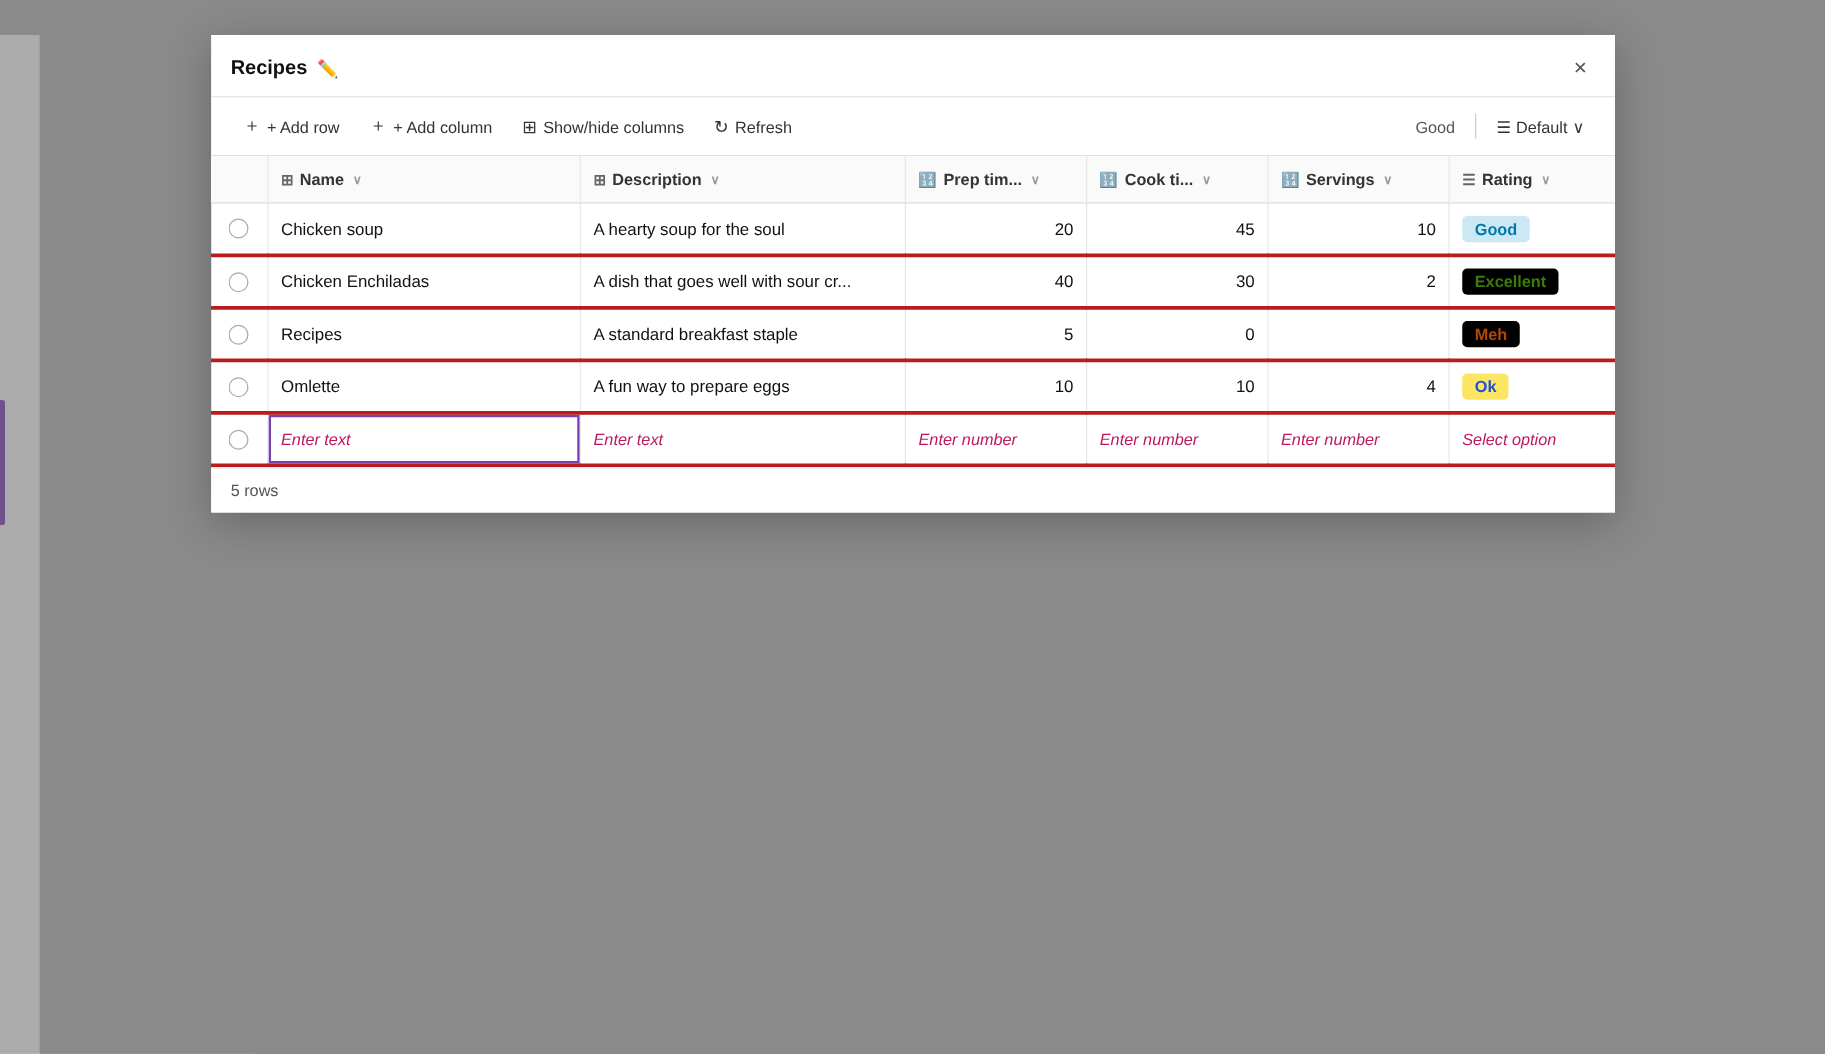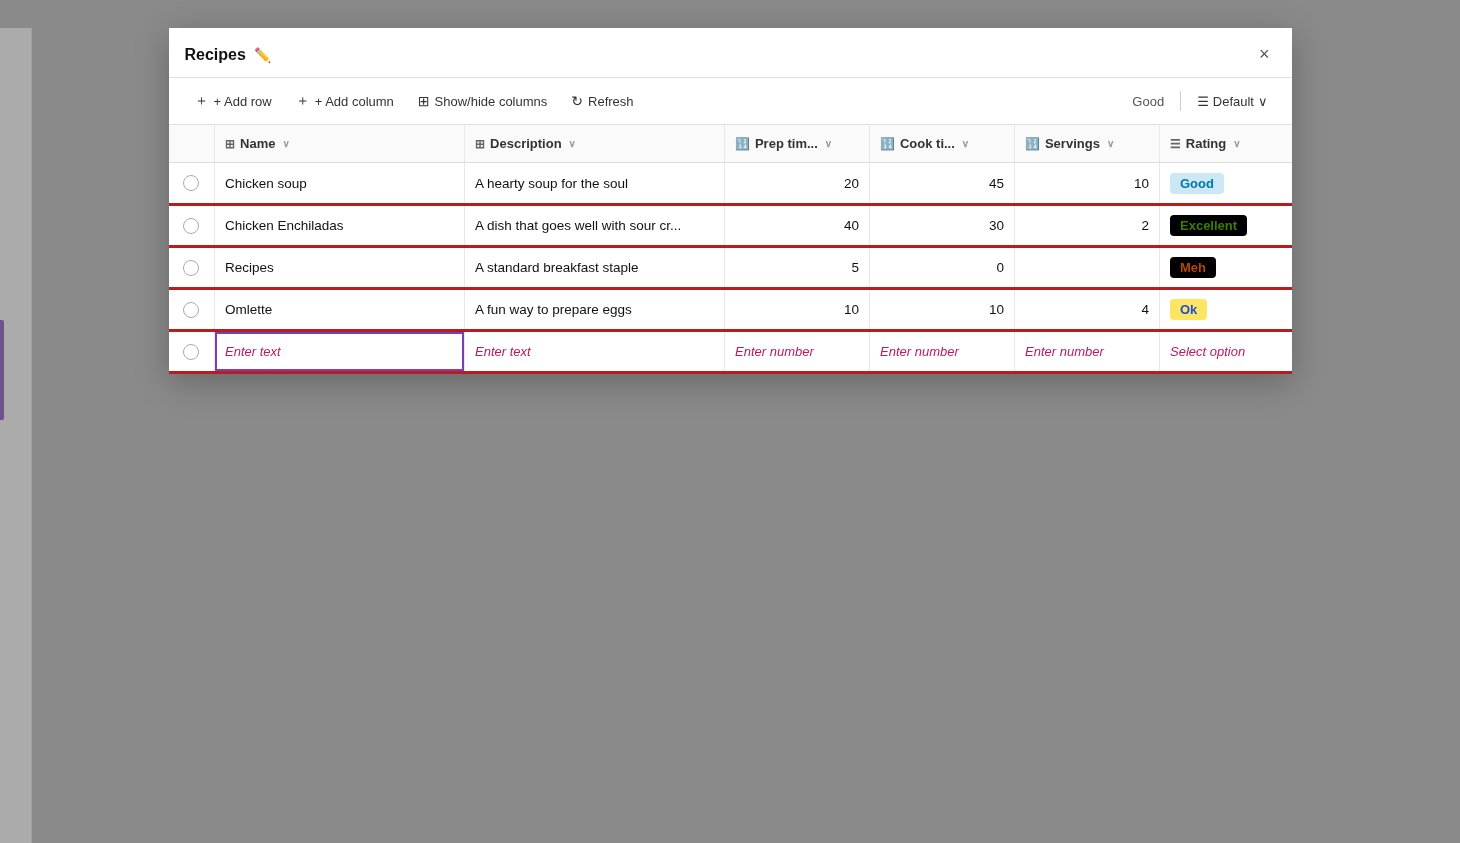--- a/index.html
+++ b/index.html
@@ -527,15 +527,18 @@
       <div class="cell-inner">
         <span class="placeholder-text">Select option</span>
       </div>
     </td>
     <td></td>
   </tr>
           </tbody>
       </table>
     </div>
 
+    <div class="modal-footer">
+      <span>5 rows</span>
+    </div>
 
   </div>
 </div>
 
 </body></html>

